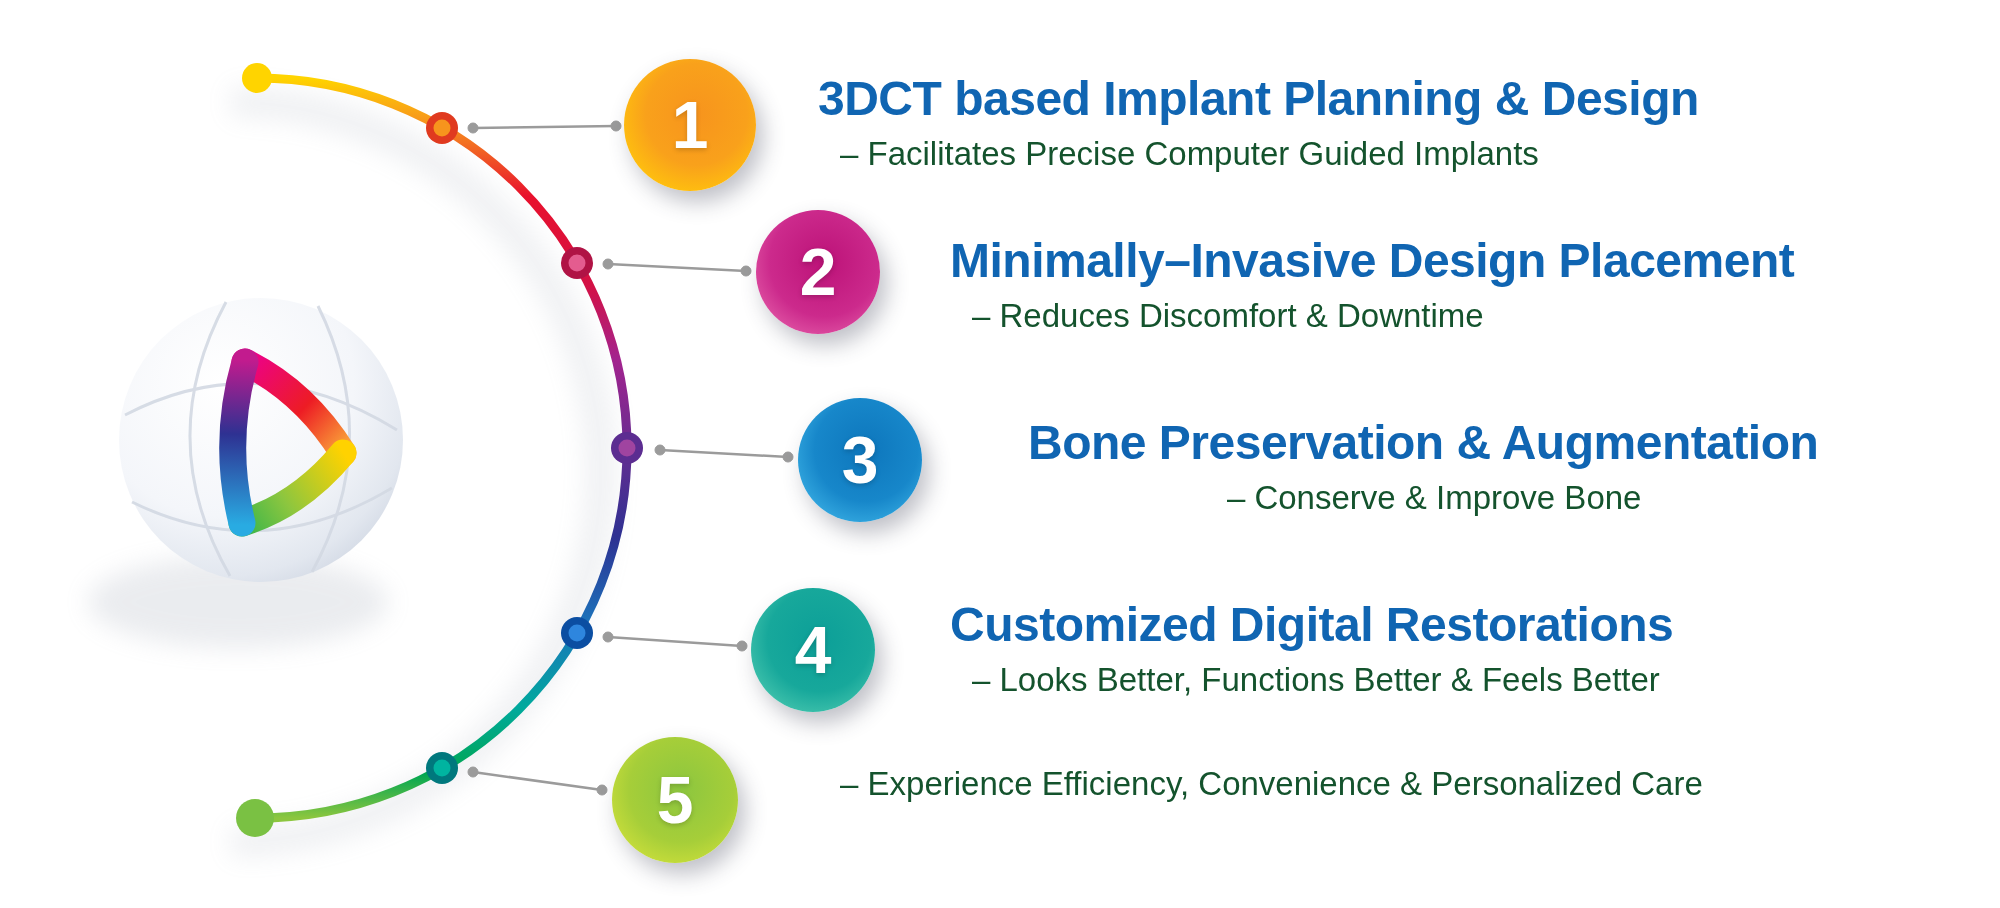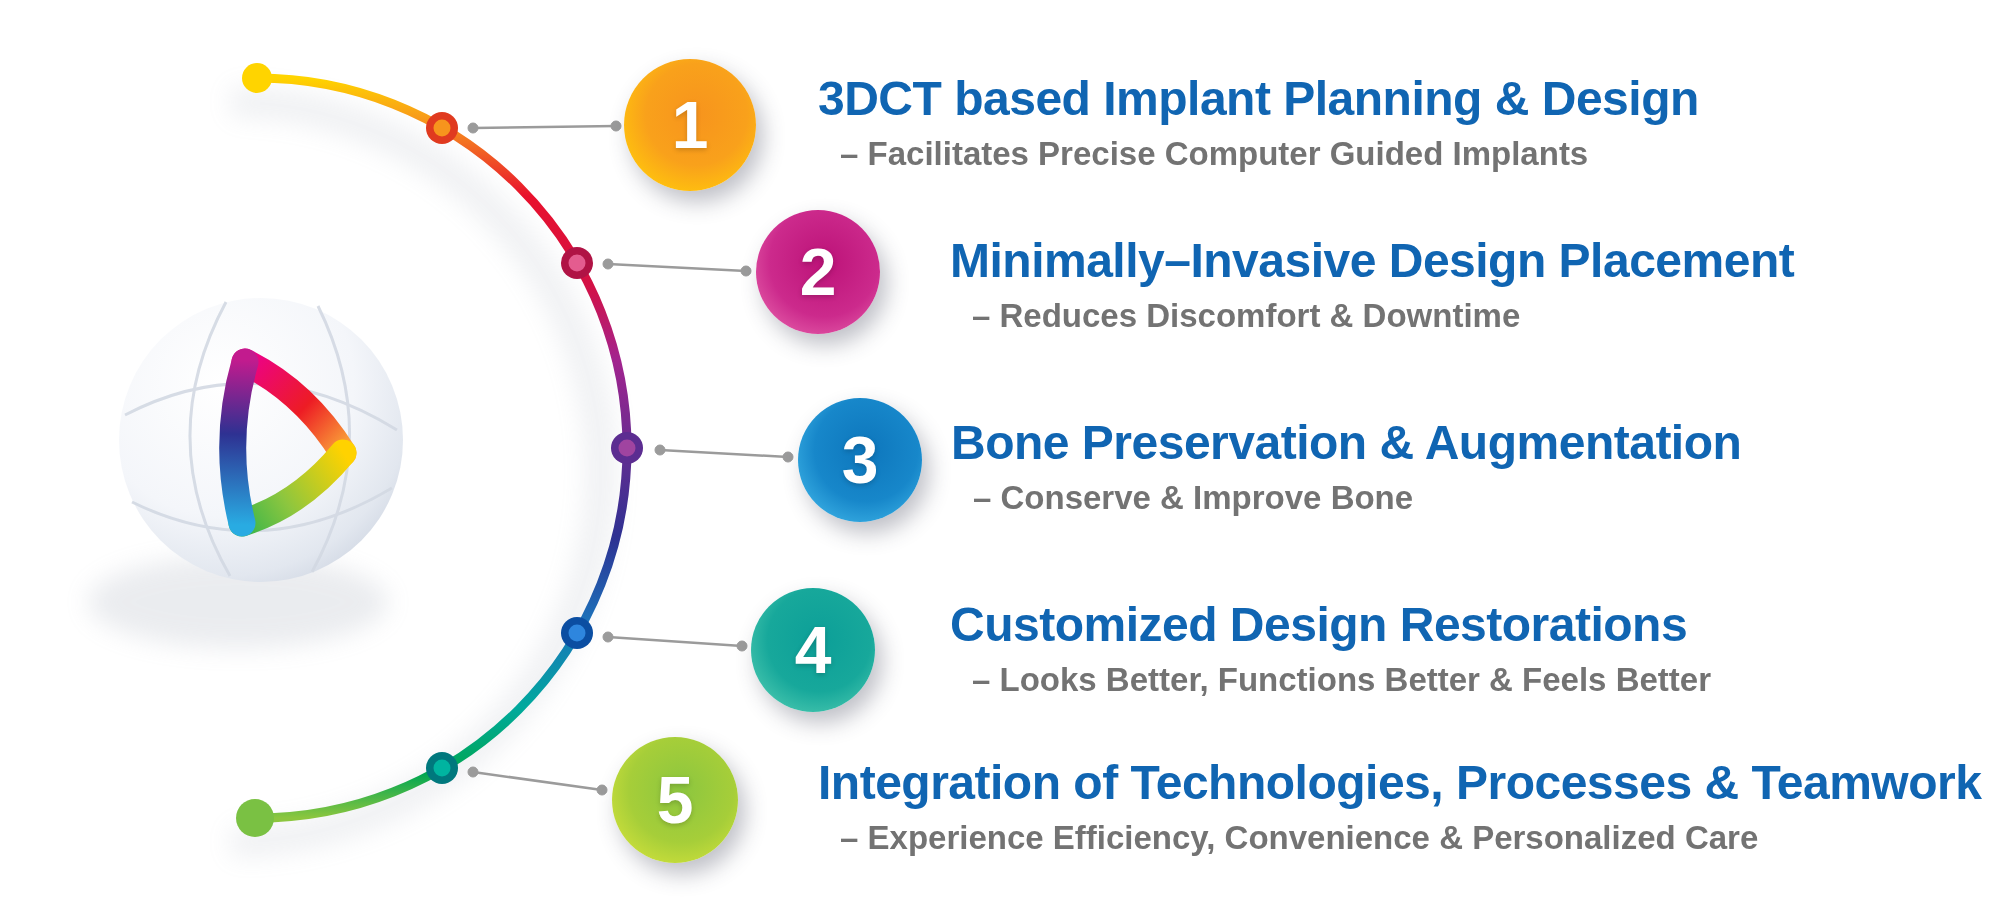--- a/index.html
+++ b/index.html
@@ -24,24 +24,24 @@
   .c3{left:798px;top:398px;width:124px;height:124px;
       background:radial-gradient(circle at 55% 42%,#0D76BC 0%,#1787CA 52%,#4CC4F1 100%);}
   .c4{left:751px;top:588px;width:124px;height:124px;
       background:radial-gradient(circle at 55% 42%,#0C9F98 0%,#17A89B 52%,#62D7B9 100%);}
   .c5{left:612px;top:737px;width:126px;height:126px;
       background:radial-gradient(circle at 55% 42%,#8CC63F 0%,#A6CE39 52%,#E4EA3C 100%);}
 
   
   .txt{position:absolute;z-index:2;white-space:nowrap;}
   .h{font-size:48px;font-weight:700;color:#1065B2;letter-spacing:-0.5px;line-height:1.12;}
-  .sub{font-size:33px;font-weight:700;color:#737373;margin-top:9px;padding-left:22px;}
+  .sub{font-size:33px;font-weight:400;color:#14532d;margin-top:9px;padding-left:22px;}
   .t1{left:818px;top:72px;}
   .t2{left:950px;top:234px;}
-  .t3{left:951px;top:416px;}
+  .t3{left:1028px;top:416px;text-align:center;}
   .t4{left:950px;top:598px;}
   .t5{left:818px;top:756px;}
 </style>
 </head>
 <body>
 
 <div class="stage">
 
   <svg class="canvas" width="2000" height="908" viewBox="0 0 2000 908">
     <defs>
@@ -186,28 +186,27 @@
       <div class="h">Bone Preservation &amp; Augmentation</div>
       <div class="sub">–  Conserve &amp; Improve Bone</div>
     </div>
   </div>
 
   <div>
     <div class="circle c4">
       <span>4</span>
     </div>
     <div class="txt t4">
-      <div class="h">Customized Design Restorations</div>
+      <div class="h">Customized Digital Restorations</div>
       <div class="sub">–  Looks Better, Functions Better &amp; Feels Better</div>
     </div>
   </div>
 
   <div>
     <div class="circle c5">
       <span>5</span>
     </div>
     <div class="txt t5">
-      <div class="h">Integration of Technologies, Processes &amp; Teamwork</div>
       <div class="sub">–  Experience Efficiency, Convenience &amp; Personalized Care</div>
     </div>
   </div>
 
 </div>
 
 </body></html>

